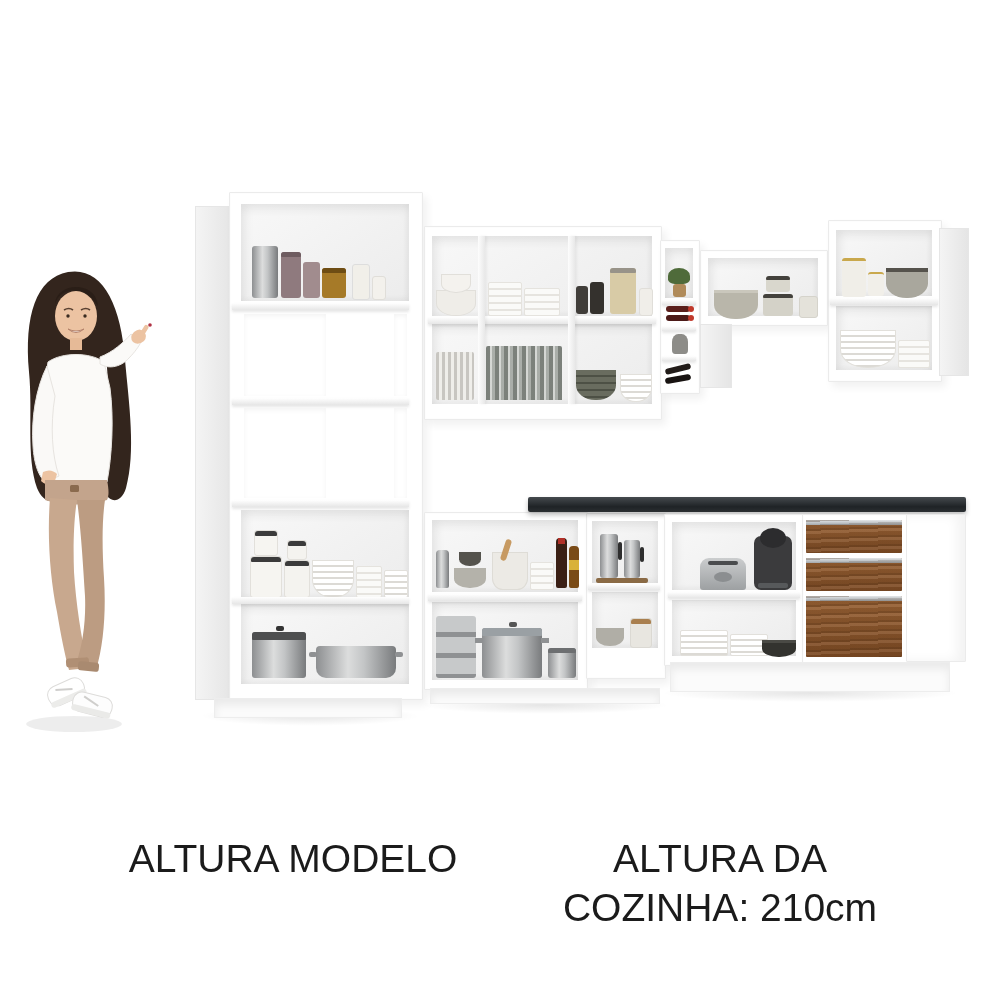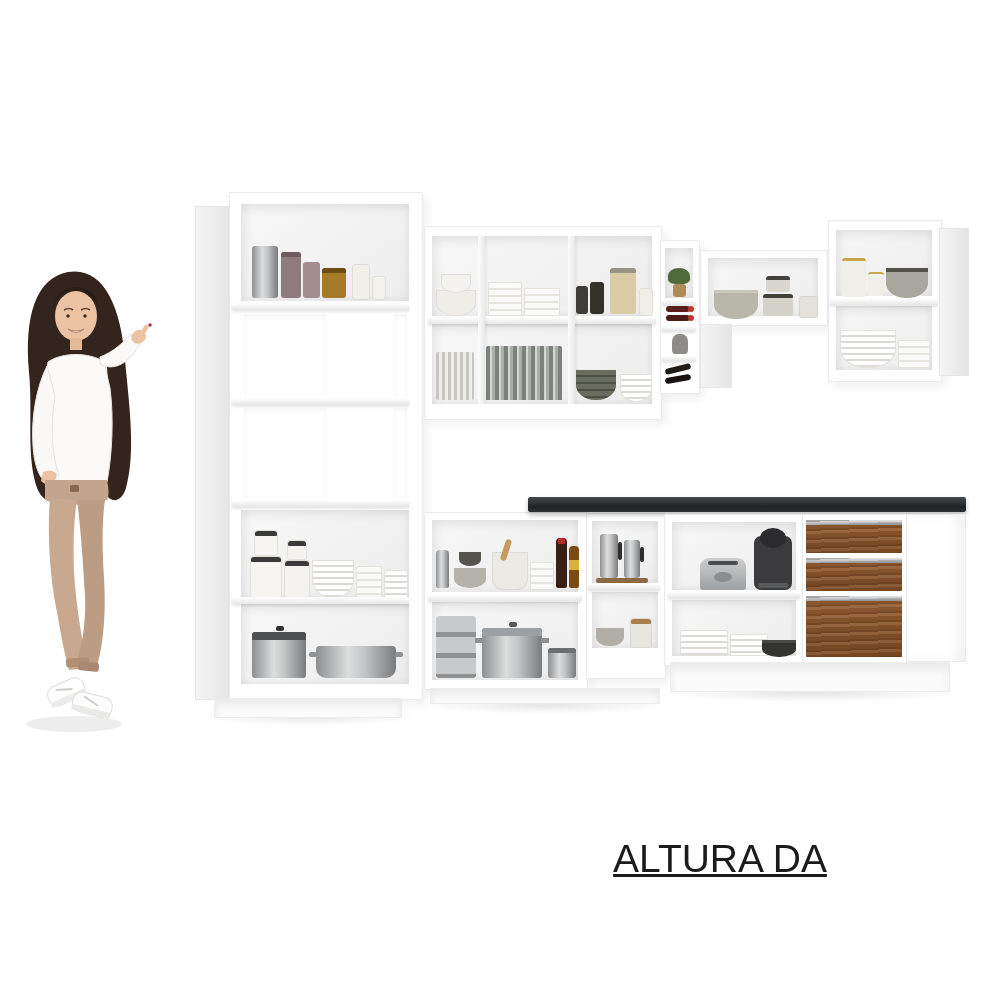--- a/index.html
+++ b/index.html
@@ -280,18 +280,20 @@
     <div class="it wood" style="left:806px;top:596px;width:96px;height:61px;border-radius:1px;">
         <span class="handle"></span>
       </div>
 
     <div class="cab" style="left:906px;top:514px;width:58px;height:146px;box-shadow:inset -8px 0 12px rgba(0,0,0,.05);"></div>
     <div class="plinth" style="left:430px;top:688px;width:228px;height:14px;"></div>
     <div class="plinth" style="left:670px;top:662px;width:278px;height:28px;"></div>
   </div>
 
   <div class="caption" style="left:93px;top:834px;">
+    <span class="cl">ALTURA MODELO</span>
   </div>
-  <div class="caption" style="left:520px;top:834px;text-decoration:underline;">
+  <div class="caption" style="left:520px;top:834px;">
     <span class="cl">ALTURA DA</span>
+    <span class="cl">COZINHA: 210cm</span>
   </div>
 
 </div>
 
 </body></html>

